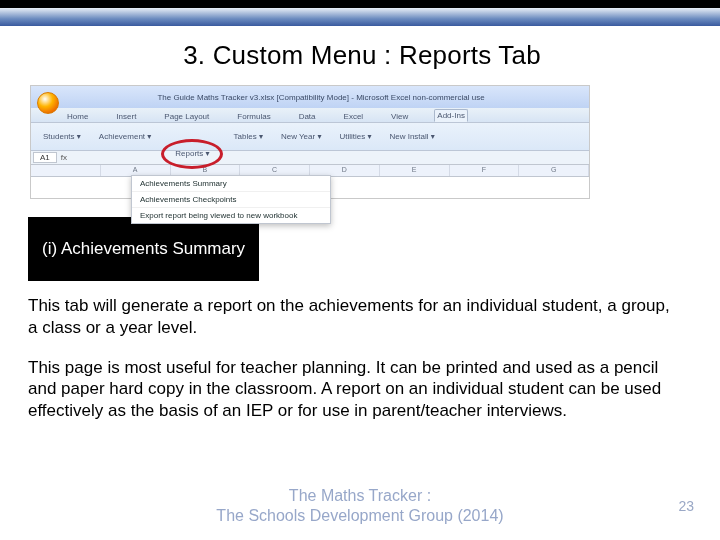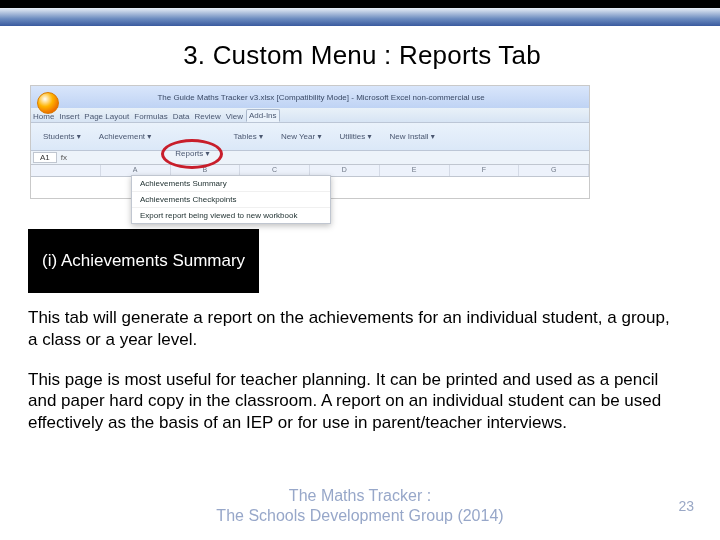--- a/index.html
+++ b/index.html
@@ -5,36 +5,36 @@
   * { box-sizing: border-box; margin: 0; padding: 0; }
   html, body { width: 720px; height: 540px; font-family: Arial, Helvetica, sans-serif; background: #fff; overflow: hidden; }
   .slide { width: 720px; height: 540px; position: relative; background: #fff; }
   .topbar { height: 8px; background: #000; }
   .gradbar { height: 18px; background: linear-gradient(to bottom, #e9eff7 0%, #6b8bbf 60%, #3a5a9f 100%); }
   .title { text-align: center; font-size: 26px; font-weight: 400; color: #000; padding: 14px 0 14px 4px; letter-spacing: .2px; }
   .excel { width: 560px; height: 114px; margin: 0 0 18px 30px; border: 1px solid #c9c9c9; font-size: 8px; color: #555; }
   .excel-cap { height: 14px; background: linear-gradient(#d9e6fb,#bfd3f4); display: flex; align-items: center; padding: 11px 4px; }
   .office-btn { width: 22px; height: 22px; border-radius: 50%; background: radial-gradient(circle at 35% 30%, #fff, #ffb400 40%, #e23c00 100%); border: 1px solid #d97b00; position: relative; top: 6px; left: 2px; }
   .excel-cap-title { flex: 1; text-align: center; color: #3b4a66; }
-  .excel-tabs { height: 15px; background: linear-gradient(#e9f1f8,#d7e4f4); display: flex; align-items: flex-end; gap: 1px; border-bottom: 1px solid #bcc6d6; }
+  .excel-tabs { height: 15px; background: linear-gradient(#e9f1f8,#d7e4f4); display: flex; align-items: flex-end; gap: 24px; padding-left: 34px; border-bottom: 1px solid #bcc6d6; }
   .xtab { color: #4a5770; padding: 1px 2px; }
   .xtab.active { background: #eaf2fb; border: 1px solid #aab8cc; border-bottom-color: #eaf2fb; border-radius: 2px 2px 0 0; }
   .ribbon { height: 28px; background: linear-gradient(#eaf2fb,#dbe8f8); display: flex; align-items: center; gap: 18px; padding-left: 12px; border-bottom: 1px solid #bcc6d6; position: relative; }
   .grp { color: #4a5770; }
   .reports-btn { position: relative; padding: 2px 6px; margin-top: 33px; }
   .oval { position: absolute; left: -8px; top: -8px; width: 62px; height: 30px; border: 3px solid #c81e2b; border-radius: 50%; pointer-events: none; }
   .dropdown { position: absolute; left: 100px; top: 52px; width: 200px; background: #fff; border: 1px solid #c0c6d0; box-shadow: 0 2px 6px rgba(0,0,0,.25); }
   .dd-item { padding: 3px 8px; color: #233; border-bottom: 1px solid #f0f0f0; }
   .dd-item:last-child { border-bottom: none; }
   .fbar { height: 14px; background: #edf3fa; border-bottom: 1px solid #c0c6d0; display: flex; align-items: center; padding-left: 2px; }
   .fbar .cell { border: 1px solid #c0c6d0; padding: 0 6px; margin-right: 4px; background: #fff; color: #333; }
   .colhdr { height: 12px; background: #edf2fb; display: flex; border-bottom: 1px solid #c0c6d0; }
   .colhdr div { flex: 1; text-align: center; border-right: 1px solid #d4dae6; color: #6d7684; font-size: 7px; padding-top: 1px; }
   .gridarea { height: 12px; background: #fff; }
-  .section-lbl { display: inline-block; background: #000; color: #fff; font-size: 17px; padding: 22px 14px; margin: 12px 0 14px 28px; }
+  .section-lbl { display: inline-block; background: #000; color: #fff; font-size: 17px; padding: 22px 14px; margin: 0 0 14px 28px; }
   .body { padding: 0 40px 0 28px; font-size: 17px; line-height: 1.28; color: #000; }
   .body p { margin-bottom: 18px; }
   .footer { position: absolute; bottom: 14px; width: 100%; display: flex; justify-content: center; align-items: center; }
   .footer-text { text-align: center; color: #97a7c9; font-size: 16px; line-height: 1.25; }
   .pagenum { position: absolute; right: 26px; bottom: 26px; color: #9aa8c6; font-size: 14px; }
 </style>
 </head>
 <body>
 
 <div class="slide">
@@ -47,21 +47,21 @@
     <div class="excel-cap">
       <div class="office-btn"></div>
       <div class="excel-cap-title">The Guide Maths Tracker v3.xlsx  [Compatibility Mode] - Microsoft Excel non-commercial use</div>
     </div>
     <div class="excel-tabs">
       <span class="xtab">Home</span>
       <span class="xtab">Insert</span>
       <span class="xtab">Page Layout</span>
       <span class="xtab">Formulas</span>
       <span class="xtab">Data</span>
-      <span class="xtab">Review</span>
+      <span class="xtab">Excel</span>
       <span class="xtab">View</span>
       <span class="xtab active">Add-Ins</span>
     </div>
     <div class="ribbon">
       <span class="grp">Students ▾</span>
       <span class="grp">Achievement ▾</span>
       <span class="grp reports-btn">
         <span>Reports ▾</span>
         <span class="oval"></span>
       </span>

